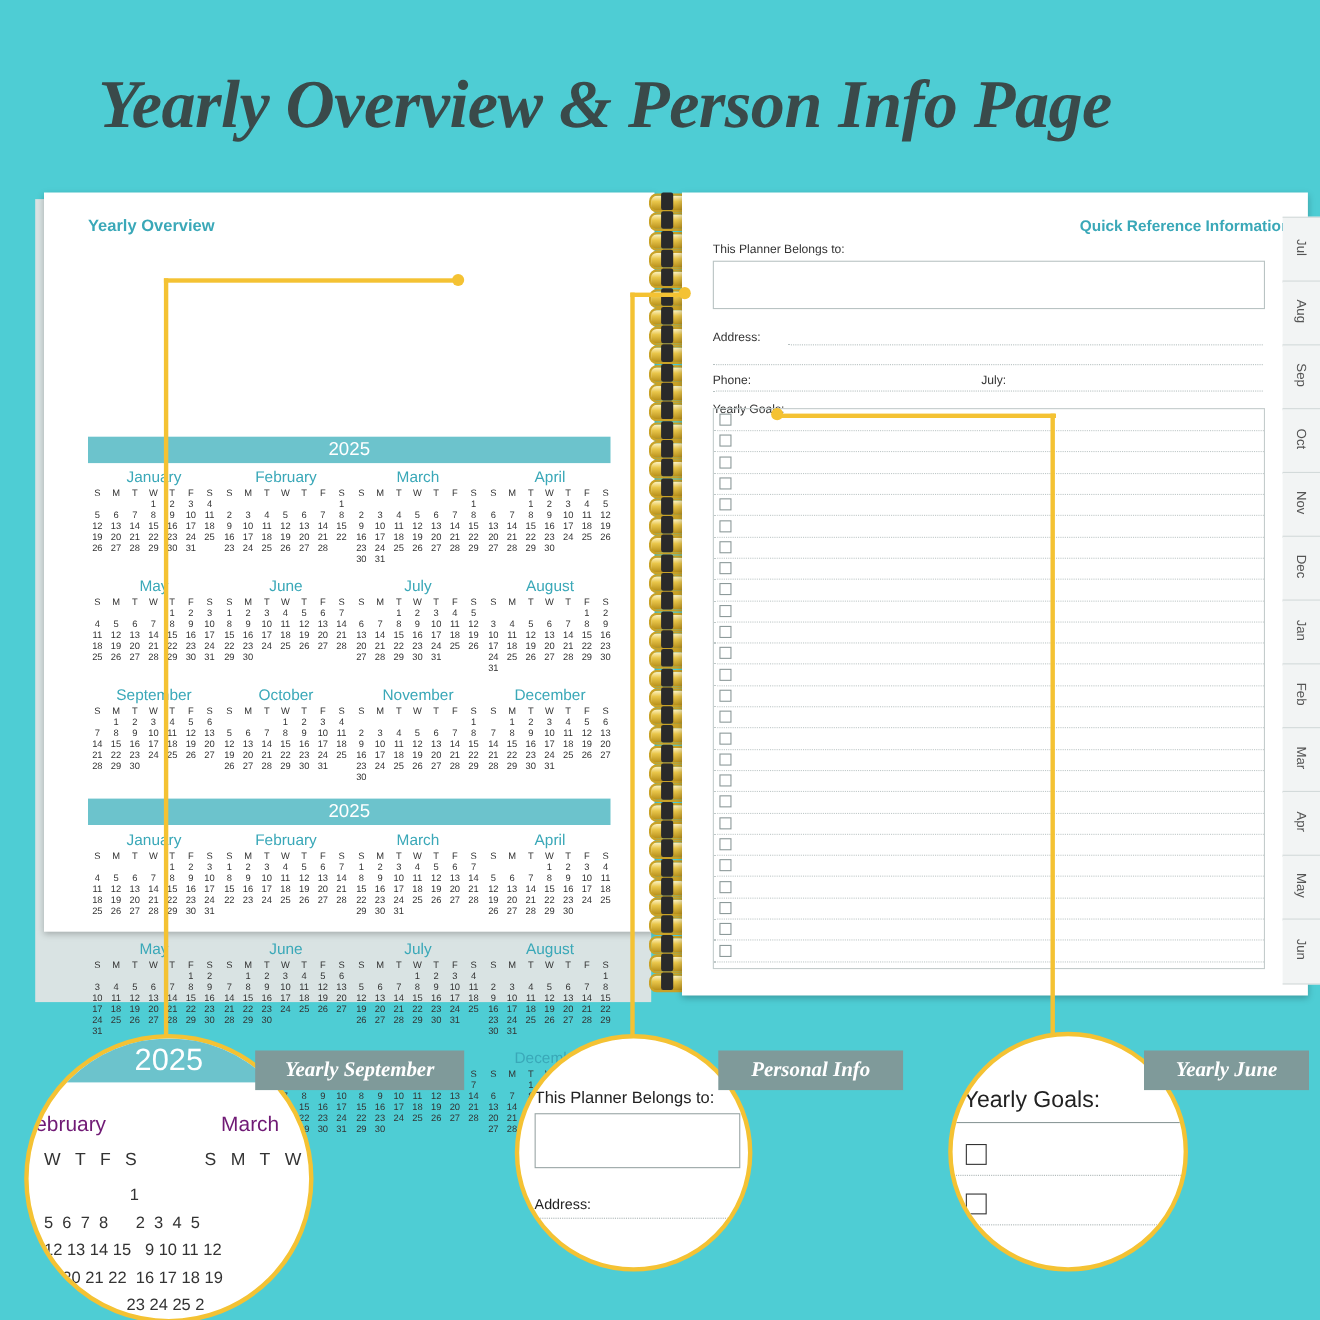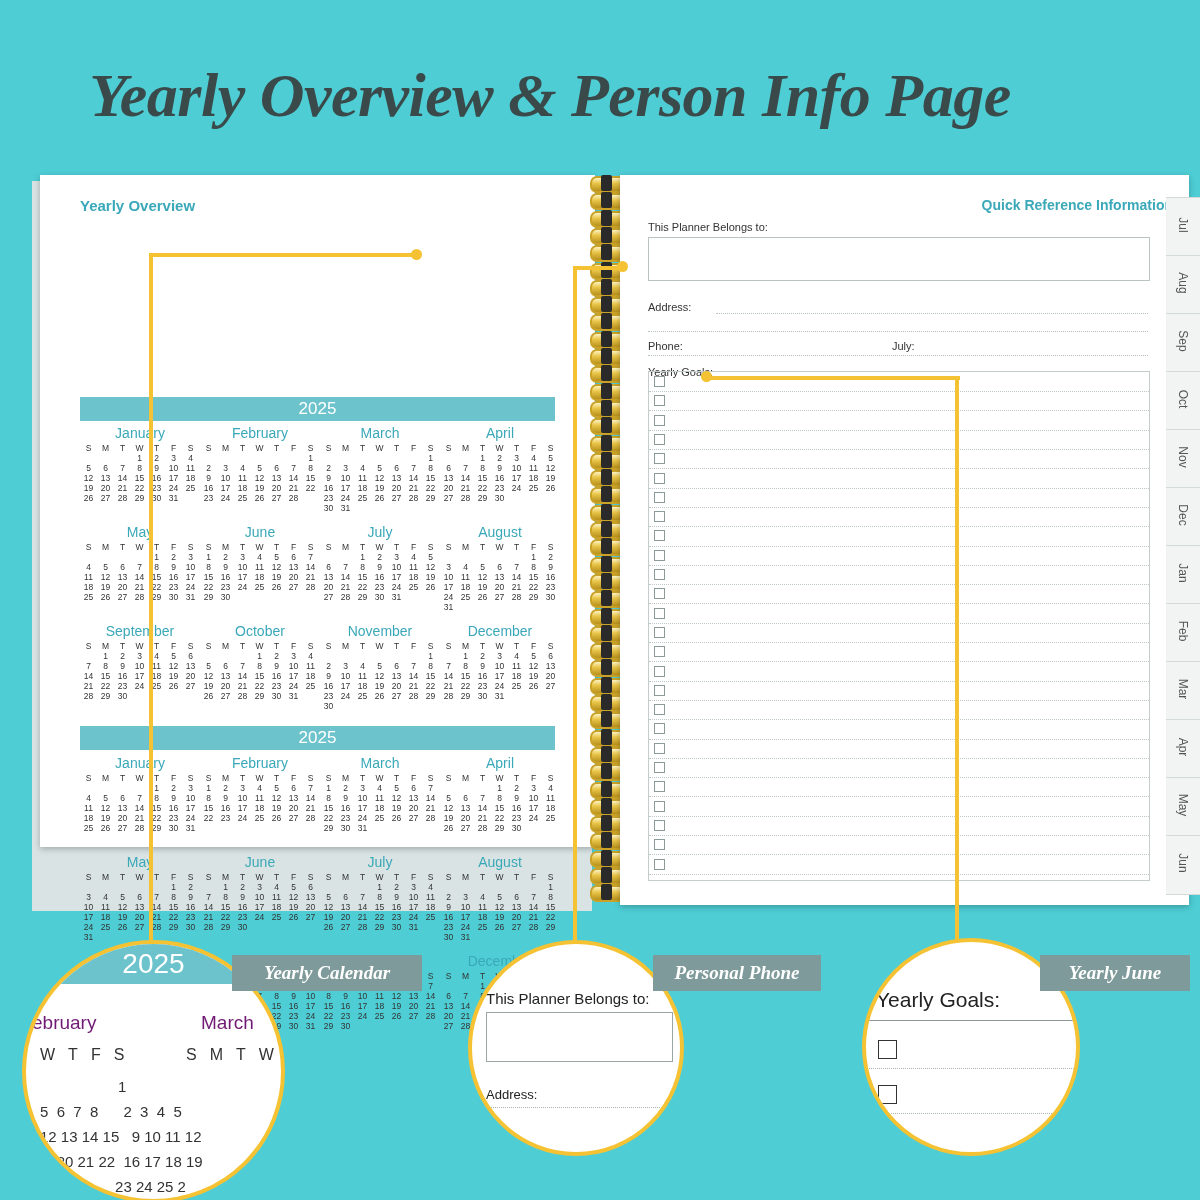--- a/index.html
+++ b/index.html
@@ -1884,30 +1884,30 @@
   <div style="position:absolute;left:160px;top:102px;font-size:16px;letter-spacing:13px;color:#333;">SMTW</div>
   <div style="position:absolute;left:14px;top:130px;font-size:15px;color:#333;width:230px;line-height:25px;">
     <div style="padding-left:78px;">1&nbsp;&nbsp;&nbsp;&nbsp;&nbsp;&nbsp;&nbsp;&nbsp;&nbsp;&nbsp;&nbsp;&nbsp;&nbsp;&nbsp;&nbsp;&nbsp;&nbsp;</div>
     <div>5&nbsp; 6&nbsp; 7&nbsp; 8&nbsp;&nbsp;&nbsp;&nbsp;&nbsp; 2&nbsp; 3&nbsp; 4&nbsp; 5</div>
     <div>12 13 14 15&nbsp;&nbsp; 9 10 11 12</div>
     <div>&nbsp;9 20 21 22&nbsp; 16 17 18 19</div>
     <div>27 28&nbsp;&nbsp;&nbsp;&nbsp;&nbsp;&nbsp;&nbsp;&nbsp; 23 24 25 2</div>
     <div style="padding-left:130px;">30 31</div>
   </div>
 </div>
-<div class="mag-label" style="left:232px;top:955px;width:190px;">Yearly Calendar</div>
+<div class="mag-label" style="left:232px;top:955px;width:190px;">Yearly September</div>
 
 <div class="magnifier" style="left:468px;top:940px;width:208px;height:208px;">
   <div style="position:absolute;left:14px;top:46px;font-size:15px;color:#222;">This Planner Belongs to:</div>
   <div style="position:absolute;left:14px;top:68px;width:185px;height:48px;border:1.5px solid #9aa6a6;"></div>
   <div style="position:absolute;left:14px;top:143px;font-size:13px;color:#222;">Address:</div>
   <div style="position:absolute;left:0px;top:163px;width:208px;border-bottom:1.5px dotted #aab4b4;"></div>
   <div style="position:absolute;left:14px;top:190px;font-size:13px;color:#222;">Phone:</div>
 </div>
-<div class="mag-label" style="left:653px;top:955px;width:168px;">Personal Phone</div>
+<div class="mag-label" style="left:653px;top:955px;width:168px;">Personal Info</div>
 
 <div class="magnifier" style="left:862px;top:938px;width:210px;height:210px;">
   <div style="position:absolute;left:10px;top:46px;font-size:21px;color:#222;">Yearly Goals:</div>
   <div style="position:absolute;left:0;top:78px;width:210px;border-bottom:1.5px solid #8d9a9a;"></div>
   <div style="position:absolute;left:12px;top:98px;width:17px;height:17px;border:1.5px solid #333;"></div>
   <div style="position:absolute;left:0;top:126px;width:210px;border-bottom:1.5px dotted #aab4b4;"></div>
   <div style="position:absolute;left:12px;top:143px;width:17px;height:17px;border:1.5px solid #333;"></div>
   <div style="position:absolute;left:0;top:171px;width:210px;border-bottom:1.5px dotted #aab4b4;"></div>
   <div style="position:absolute;left:12px;top:188px;width:17px;height:17px;border:1.5px solid #333;"></div>
 </div>

